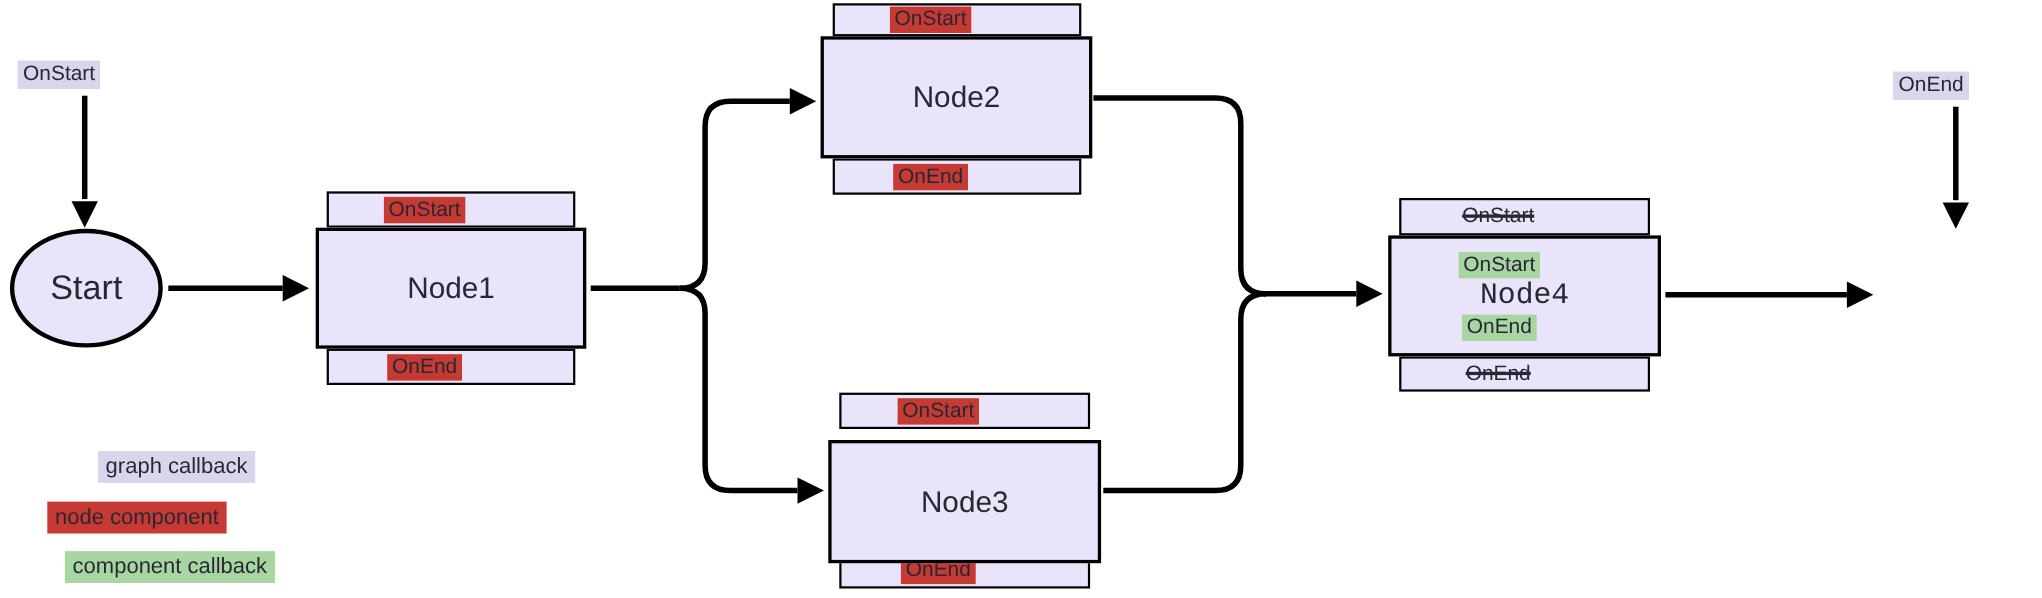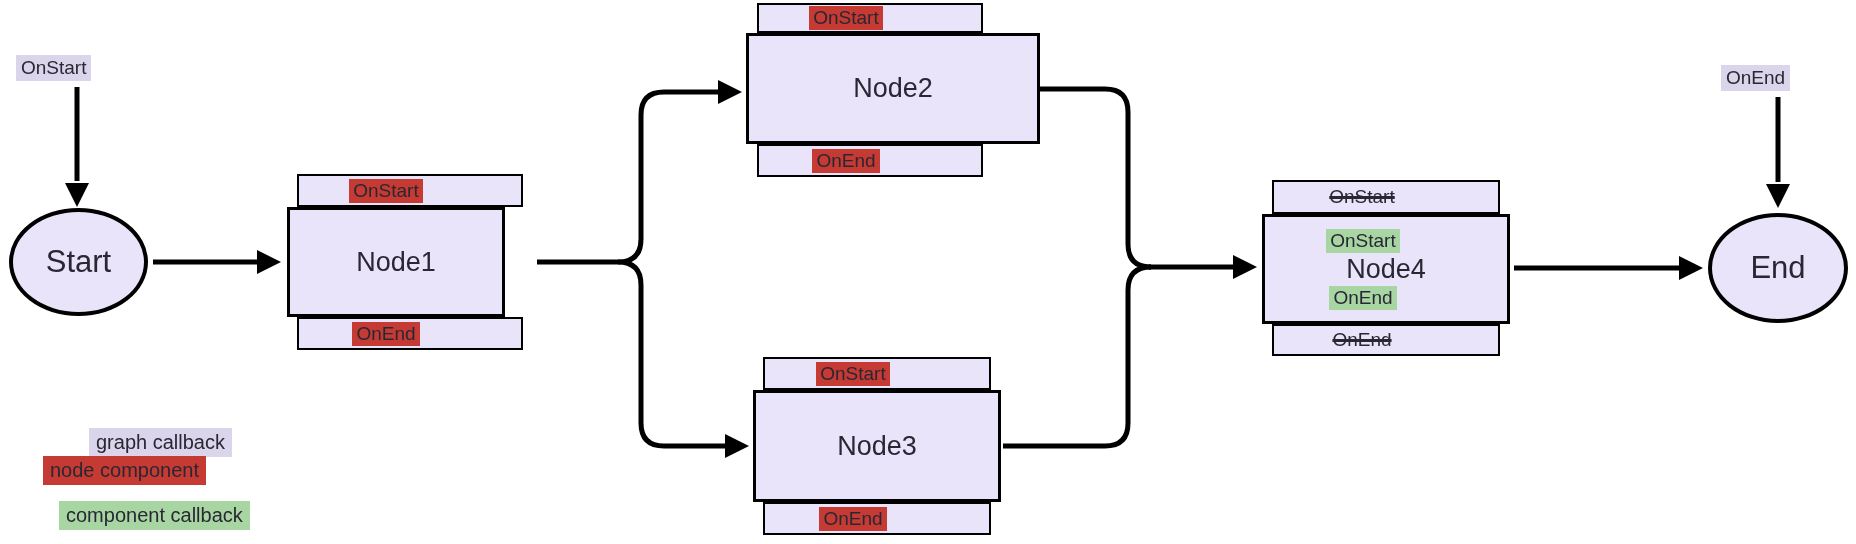--- a/index.html
+++ b/index.html
@@ -92,62 +92,59 @@
   <div class="terminal" style="left:9px; top:208px; width:139px; height:108px;">
     <span>Start</span>
   </div>
 
   <div class="strip" style="left:297px; top:174px; width:226px; height:33px;">
     <span class="cb cb-node">OnStart</span>
   </div>
   <div class="strip" style="left:297px; top:317px; width:226px; height:33px;">
     <span class="cb cb-node">OnEnd</span>
   </div>
-  <div class="nodebox" style="left:287px; top:207px; width:218px; height:110px;">
+  <div class="nodebox" style="left:287px; top:207px; width:246px; height:110px;">
     <span class="node-name">Node1</span>
   </div>
 
   <div class="strip" style="left:757px; top:3px; width:226px; height:30px;">
     <span class="cb cb-node">OnStart</span>
   </div>
   <div class="strip" style="left:757px; top:144px; width:226px; height:33px;">
     <span class="cb cb-node">OnEnd</span>
   </div>
-  <div class="nodebox" style="left:746px; top:33px; width:294px; height:111px;">
+  <div class="nodebox" style="left:746px; top:33px; width:247px; height:111px;">
     <span class="node-name">Node2</span>
   </div>
 
   <div class="strip" style="left:763px; top:357px; width:228px; height:33px;">
     <span class="cb cb-node">OnStart</span>
   </div>
   <div class="strip" style="left:763px; top:502px; width:228px; height:33px;">
     <span class="cb cb-node">OnEnd</span>
   </div>
-  <div class="nodebox" style="left:753px; top:390px; width:248px; height:112px;">
+  <div class="nodebox" style="left:753px; top:400px; width:248px; height:112px;">
     <span class="node-name">Node3</span>
   </div>
 
   <div class="strip" style="left:1272px; top:180px; width:228px; height:34px;">
     <span class="cb cb-struck">OnStart</span>
   </div>
   <div class="strip" style="left:1272px; top:324px; width:228px; height:32px;">
     <span class="cb cb-struck">OnEnd</span>
   </div>
   <div class="nodebox multi" style="left:1262px; top:214px; width:248px; height:110px;">
     <span class="cb cb-component" style="font-size:19px; transform:translateX(-23px);">OnStart</span>
-    <span class="node-name" style="line-height:1;">Node4</span>
+    <span class="node-name" style="line-height:1;font-family:Liberation Mono, monospace;">Node4</span>
     <span class="cb cb-component" style="font-size:19px; transform:translateX(-23px);">OnEnd</span>
   </div>
 
-  <div class="terminal" style="left:1708px; top:213px; width:140px; height:110px;">
-    <span>End</span>
-  </div>
 
   <div>
-    <div class="legend-item" style="top:428px;padding-left:46px;">
+    <div class="legend-item" style="top:410px;padding-left:46px;">
       <span class="cb-graph">graph callback</span>
     </div>
     <div class="legend-item" style="top:456px;">
       <span class="cb-node">node component</span>
     </div>
     <div class="legend-item" style="top:501px;padding-left:16px;">
       <span class="cb-component">component callback</span>
     </div>
   </div>
 

